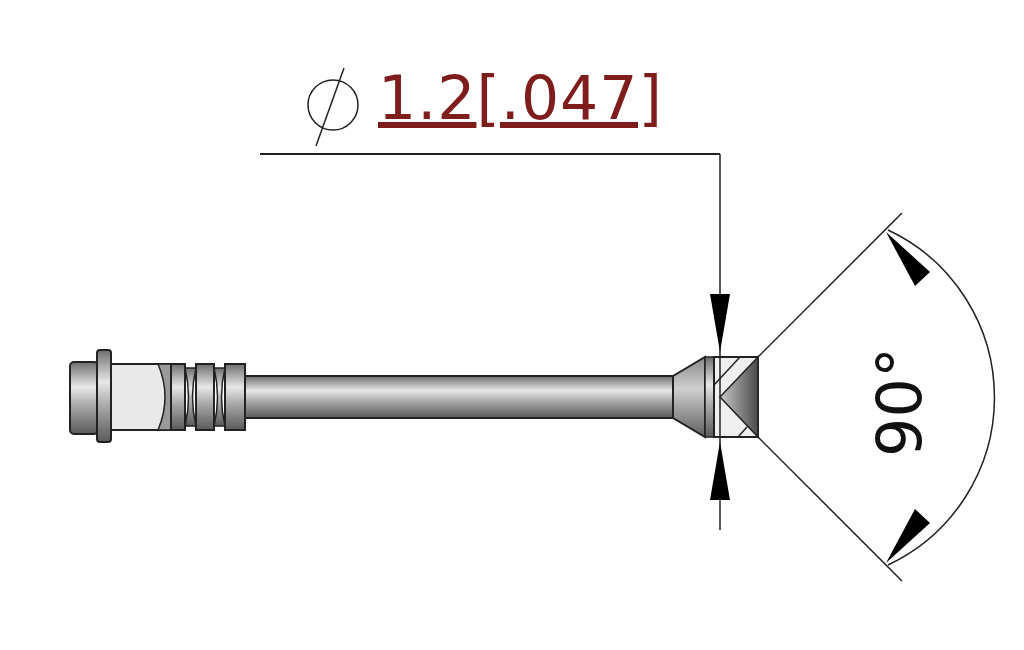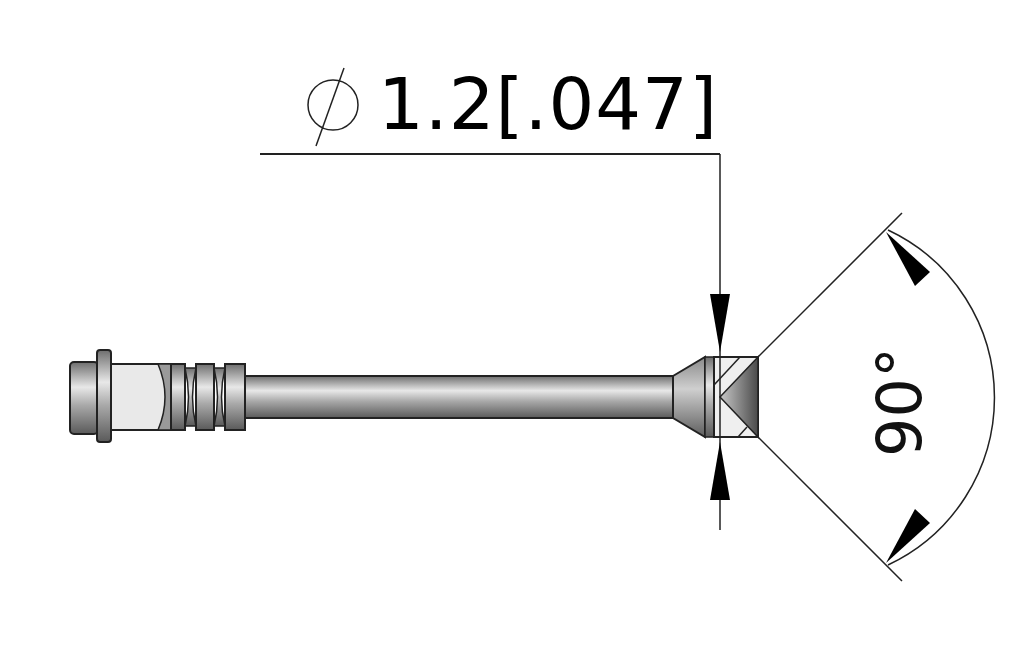--- a/index.html
+++ b/index.html
@@ -64,19 +64,19 @@
 
   <g>
     <line x1="758" y1="357" x2="902" y2="213" stroke="#222" stroke-width="1.5"></line>
     <line x1="758" y1="437" x2="902" y2="581" stroke="#222" stroke-width="1.5"></line>
     <path d="M888 230 A185 185 0 0 1 888 565" fill="none" stroke="#222" stroke-width="1.5"></path>
     <polygon points="886,232 930,272 915,286" fill="#000"></polygon>
     <polygon points="886,563 930,523 915,509" fill="#000"></polygon>
   </g>
 </svg>
 
-<div style="position:absolute; left:378px; top:68px; font-family:'DejaVu Sans', sans-serif; font-size:72px; color:#000000; letter-spacing:1px; line-height:1;">
+<div style="position:absolute; left:378px; top:68px; font-family:'DejaVu Sans', sans-serif; font-size:60px; color:#7f1d1d; letter-spacing:1px; line-height:1;text-decoration:underline;">
   <span>1.2</span><span>[.047]</span>
 </div>
 
 <div style="position:absolute; left:830px; top:372px; width:140px; height:60px; transform:rotate(-90deg); transform-origin:center; font-family:'DejaVu Sans', sans-serif; font-size:62px; color:#111; text-align:center; line-height:60px;">
   <span>90°</span>
 </div>
 
 </body></html>

